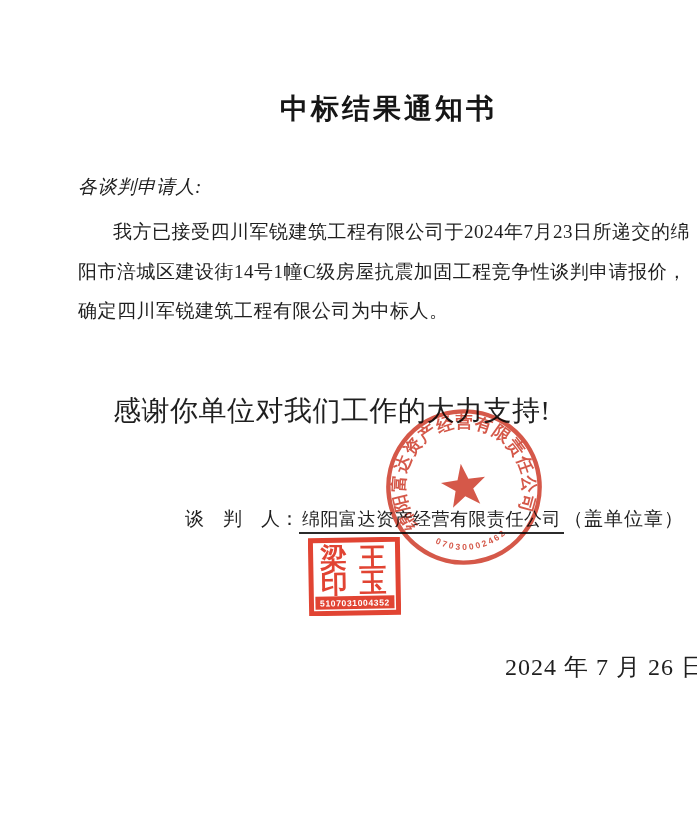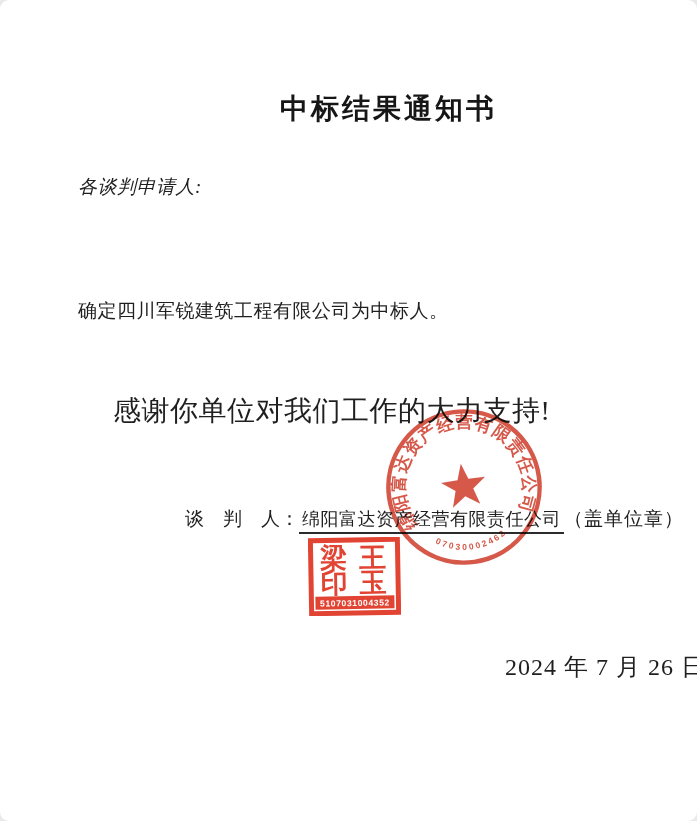--- a/index.html
+++ b/index.html
@@ -1,21 +1,20 @@
 <!DOCTYPE html>
 <html><head>
 <meta charset="utf-8">
 <style>
   html,body { margin:0; padding:0; background:#e9e9e9; }
   .page {
     position:relative; width:697px; height:821px; margin:0 auto;
     background:#ffffff; overflow:hidden;
     font-family:"Liberation Serif","DejaVu Serif",serif;
     color:#1f1f1f;
-    border-radius:9px;
   }
   .abs { position:absolute; }
   .doc-title {
     left:0; right:0; top:90px; text-align:center;
     transform:translateX(40px);
     font-size:28px; font-weight:700; letter-spacing:3px;
     color:#161616; margin:0;
   }
   .body-text { font-size:19px; line-height:30px; letter-spacing:0.5px; white-space:nowrap; }
   .salutation { left:78px; top:172px;font-style:italic; }
@@ -44,20 +43,22 @@
 </style>
 </head>
 <body>
 
 <div class="page">
 
   <h1 class="abs doc-title">中标结果通知书</h1>
 
   <div class="abs body-text salutation">各谈判申请人:</div>
 
+  <div class="abs body-text line1">我方已接受四川军锐建筑工程有限公司于2024年7月23日所递交的绵</div>
+  <div class="abs body-text line2">阳市涪城区建设街14号1幢C级房屋抗震加固工程竞争性谈判申请报价，</div>
   <div class="abs body-text line3">确定四川军锐建筑工程有限公司为中标人。</div>
 
   <div class="abs body-text thanks">感谢你单位对我们工作的大力支持!</div>
 
   <div class="abs sig-line negotiator">
     <span>谈　判　人：</span><span class="uline-name">绵阳富达资产经营有限责任公司</span><span class="sig-note">（盖单位章）</span>
   </div>
 
 
   <div class="abs body-text doc-date">2024 年 7 月 26 日</div>

